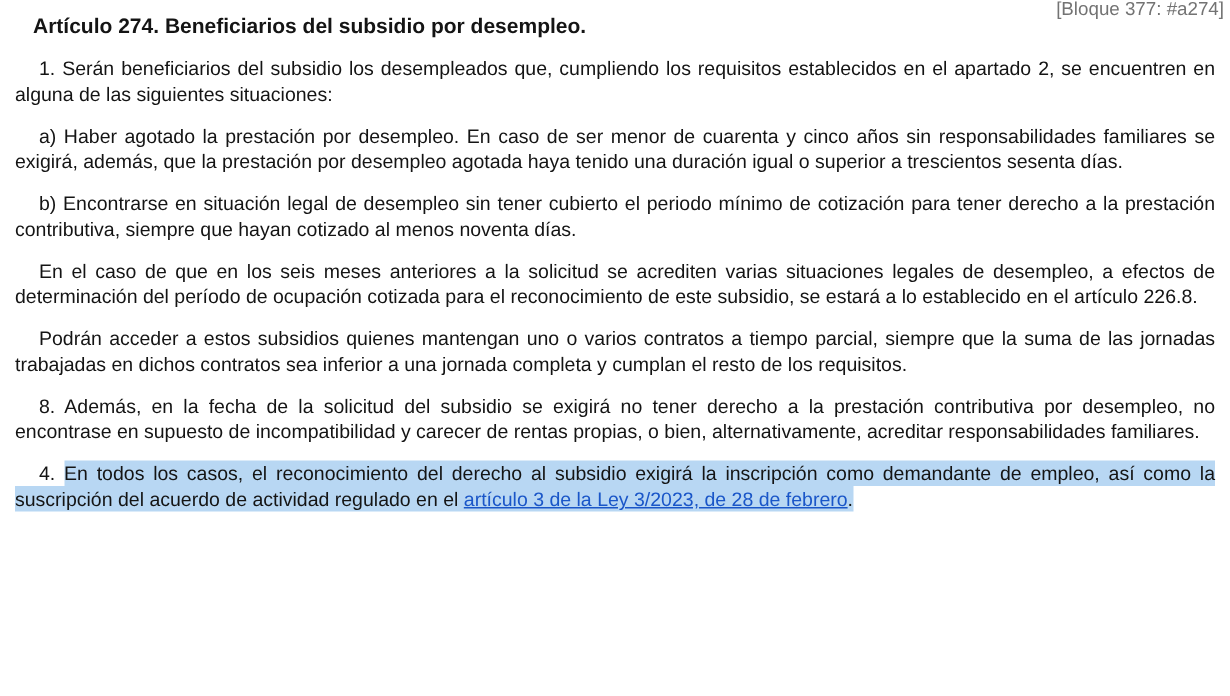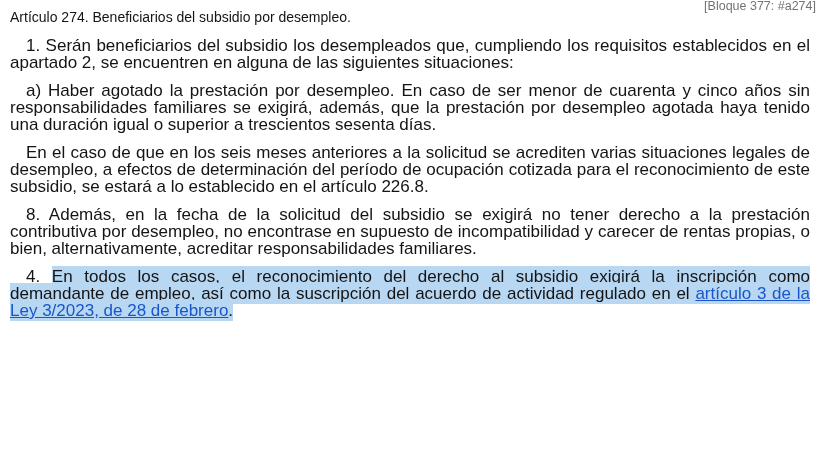--- a/index.html
+++ b/index.html
@@ -13,25 +13,25 @@
     width:820px;height:464px;overflow:hidden;background:#ffffff;
     font-family:"Liberation Sans","DejaVu Sans",sans-serif;
     color:var(--text);
   }
   .doc{position:relative;height:100%;padding:0 10px;box-sizing:border-box;}
   .bloque-ref{
     position:absolute;top:-10px;right:4px;
     font-size:12.5px;color:#737373;white-space:nowrap;
   }
   h1.article-title{
-    font-size:14px;font-weight:normal;line-height:17px;
-    margin:9px 0 0 0;padding:0;
+    font-size:14px;font-weight:bold;line-height:17px;
+    margin:9px 0 0 12px;padding:0;
   }
   p.body-par{
-    font-size:17px;line-height:17px;text-align:justify;
+    font-size:13px;line-height:17px;text-align:justify;
     text-indent:16px;margin:11px 0 0 0;padding:0;
   }
   mark.sel{
     background:var(--highlight);color:inherit;padding:1px 0;
   }
   a.doc-link{
     color:var(--link);text-decoration:underline;cursor:pointer;margin-top:40px;
   }
 </style>
 </head>
@@ -40,22 +40,24 @@
 <div class="doc">
 
   <div class="bloque-ref">[Bloque 377: #a274]</div>
 
   <h1 class="article-title">Artículo 274. Beneficiarios del subsidio por desempleo.</h1>
 
   <p class="body-par">1. Serán beneficiarios del subsidio los desempleados que, cumpliendo los requisitos establecidos en el apartado 2, se encuentren en alguna de las siguientes situaciones:</p>
 
   <p class="body-par">a) Haber agotado la prestación por desempleo. En caso de ser menor de cuarenta y cinco años sin responsabilidades familiares se exigirá, además, que la prestación por desempleo agotada haya tenido una duración igual o superior a trescientos sesenta días.</p>
 
+  <p class="body-par">b) Encontrarse en situación legal de desempleo sin tener cubierto el periodo mínimo de cotización para tener derecho a la prestación contributiva, siempre que hayan cotizado al menos noventa días.</p>
 
   <p class="body-par">En el caso de que en los seis meses anteriores a la solicitud se acrediten varias situaciones legales de desempleo, a efectos de determinación del período de ocupación cotizada para el reconocimiento de este subsidio, se estará a lo establecido en el artículo 226.8.</p>
 
+  <p class="body-par">Podrán acceder a estos subsidios quienes mantengan uno o varios contratos a tiempo parcial, siempre que la suma de las jornadas trabajadas en dichos contratos sea inferior a una jornada completa y cumplan el resto de los requisitos.</p>
 
   <p class="body-par">8. Además, en la fecha de la solicitud del subsidio se exigirá no tener derecho a la prestación contributiva por desempleo, no encontrase en supuesto de incompatibilidad y carecer de rentas propias, o bien, alternativamente, acreditar responsabilidades familiares.</p>
 
 
   <p class="body-par"><span>4. </span><mark class="sel"><span>En todos los casos, el reconocimiento del derecho al subsidio exigirá la inscripción como demandante de empleo, así como la suscripción del acuerdo de actividad regulado en el </span><a class="doc-link" href="#">artículo 3 de la Ley 3/2023, de 28 de febrero</a><span>.</span></mark></p>
 
 </div>
 
 </body></html>

